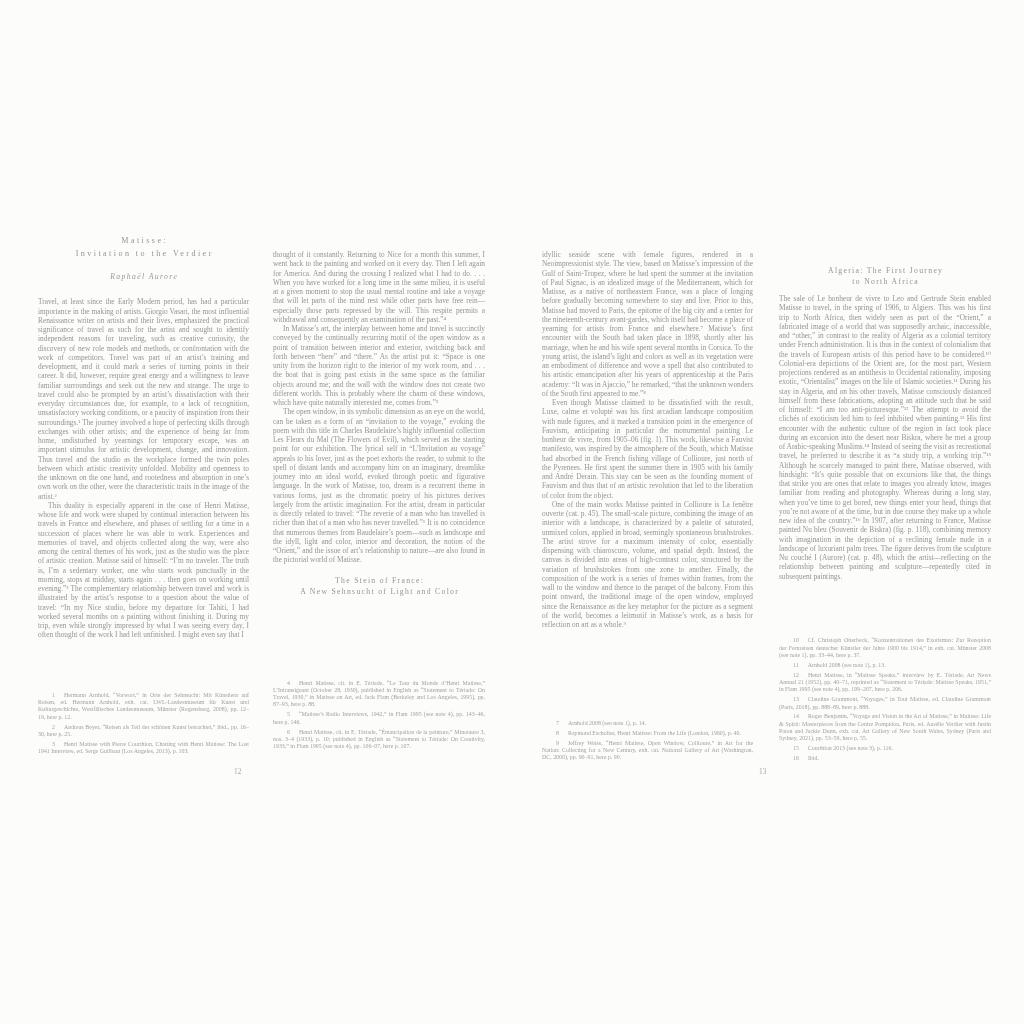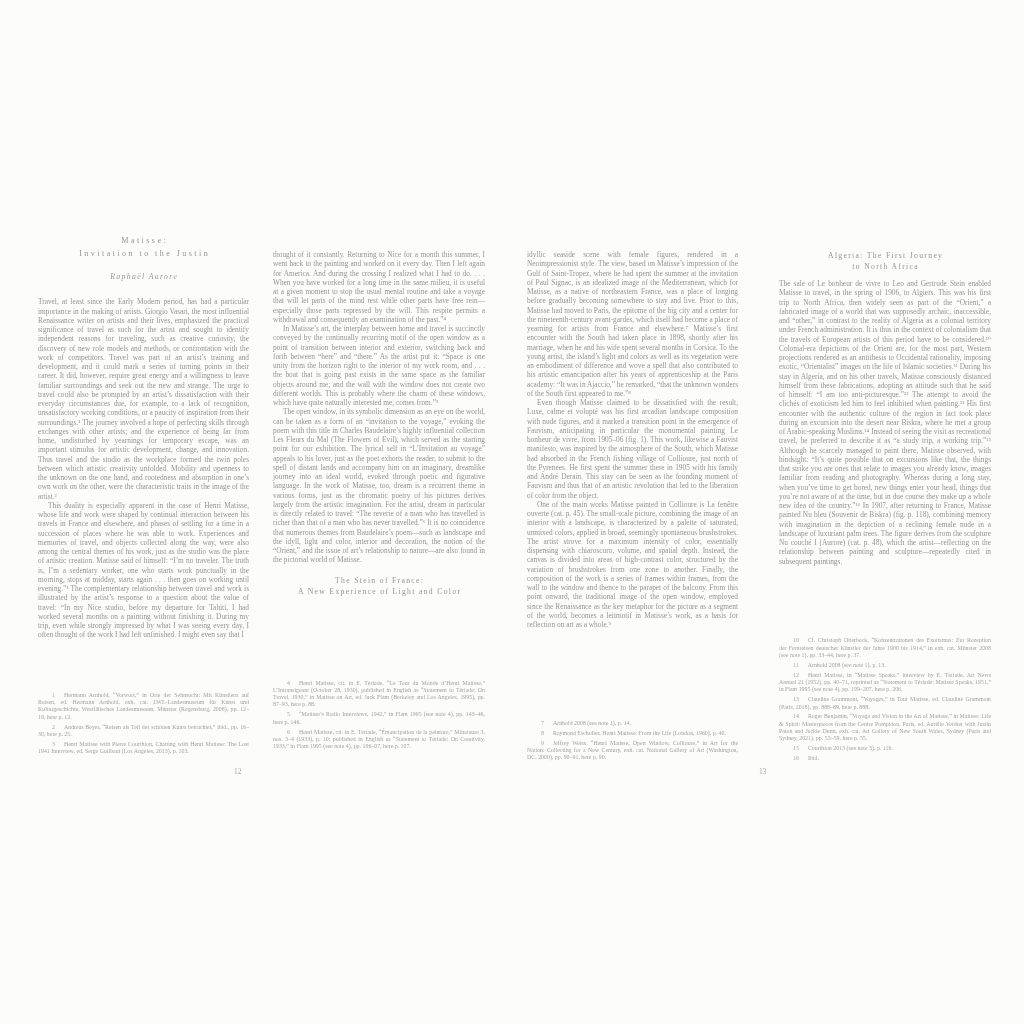--- a/index.html
+++ b/index.html
@@ -10,21 +10,21 @@
   }
   .spread{position:relative;width:1024px;height:1024px;overflow:hidden;}
 
   .col{
     position:absolute;display:flex;flex-direction:column;
     text-align:justify;color:#949494;
     font-size:7.35px;line-height:9.25px;
   }
   #col-l1{left:38px;top:234px;width:211px;height:524px;}
   #col-l2{left:273px;top:250px;width:212px;height:503px;gap:20px;}
-  #col-r1{left:527px;top:250px;width:211px;height:514px;}
+  #col-r1{left:542px;top:250px;width:211px;height:514px;}
   #col-r2{left:779px;top:250px;width:212px;height:515px;}
 
   .col p{margin:0;}
   p.ind{text-indent:10px;}
 
   .article-title-line{
     text-align:center;font-size:8.1px;line-height:13px;
     letter-spacing:0.30em;color:#959595;text-indent:0.30em;
   }
   .author{
@@ -55,42 +55,42 @@
 </head>
 <body>
 
 <div class="spread">
 
   <div>
 
     <div class="col" id="col-l1">
       <div>
         <div class="article-title-line">Matisse:</div>
-        <div class="article-title-line">Invitation to the Justin</div>
+        <div class="article-title-line">Invitation to the Verdier</div>
         <div class="author">Raphaël Aurore</div>
       </div>
       <div>
         <p>Travel, at least since the Early Modern period, has had a particular importance in the making of artists. Giorgio Vasari, the most influential Renaissance writer on artists and their lives, emphasized the practical significance of travel as such for the artist and sought to identify independent reasons for traveling, such as creative curiosity, the discovery of new role models and methods, or confrontation with the work of competitors. Travel was part of an artist’s training and development, and it could mark a series of turning points in their career. It did, however, require great energy and a willingness to leave familiar surroundings and seek out the new and strange. The urge to travel could also be prompted by an artist’s dissatisfaction with their everyday circumstances due, for example, to a lack of recognition, unsatisfactory working conditions, or a paucity of inspiration from their surroundings.¹ The journey involved a hope of perfecting skills through exchanges with other artists; and the experience of being far from home, undisturbed by yearnings for temporary escape, was an important stimulus for artistic development, change, and innovation. Thus travel and the studio as the workplace formed the twin poles between which artistic creativity unfolded. Mobility and openness to the unknown on the one hand, and rootedness and absorption in one’s own work on the other, were the characteristic traits in the image of the artist.²</p>
         <p class="ind">This duality is especially apparent in the case of Henri Matisse, whose life and work were shaped by continual interaction between his travels in France and elsewhere, and phases of settling for a time in a succession of places where he was able to work. Experiences and memories of travel, and objects collected along the way, were also among the central themes of his work, just as the studio was the place of artistic creation. Matisse said of himself: “I’m no traveler. The truth is, I’m a sedentary worker, one who starts work punctually in the morning, stops at midday, starts again . . . then goes on working until evening.”³ The complementary relationship between travel and work is illustrated by the artist’s response to a question about the value of travel: “In my Nice studio, before my departure for Tahiti, I had worked several months on a painting without finishing it. During my trip, even while strongly impressed by what I was seeing every day, I often thought of the work I had left unfinished. I might even say that I</p>
       </div>
       <div class="fns">
         <div class="footnote"><span class="fn-num">1</span><span>Hermann Arnhold, “Vorwort,” in Orte der Sehnsucht: Mit Künstlern auf Reisen, ed. Hermann Arnhold, exh. cat. LWL-Landesmuseum für Kunst und Kulturgeschichte, Westfälisches Landesmuseum, Münster (Regensburg, 2008), pp. 12–19, here p. 12.</span></div>
         <div class="footnote"><span class="fn-num">2</span><span>Andreas Beyer, “Reisen als Teil der schönen Kunst betrachtet,” ibid., pp. 16–30, here p. 25.</span></div>
         <div class="footnote"><span class="fn-num">3</span><span>Henri Matisse with Pierre Courthion, Chatting with Henri Matisse: The Lost 1941 Interview, ed. Serge Guilbaut (Los Angeles, 2013), p. 103.</span></div>
       </div>
     </div>
 
     <div class="col" id="col-l2">
       <div>
         <p>thought of it constantly. Returning to Nice for a month this summer, I went back to the painting and worked on it every day. Then I left again for America. And during the crossing I realized what I had to do. . . . When you have worked for a long time in the same milieu, it is useful at a given moment to stop the usual mental routine and take a voyage that will let parts of the mind rest while other parts have free rein—especially those parts repressed by the will. This respite permits a withdrawal and consequently an examination of the past.”⁴</p>
         <p class="ind">In Matisse’s art, the interplay between home and travel is succinctly conveyed by the continually recurring motif of the open window as a point of transition between interior and exterior, switching back and forth between “here” and “there.” As the artist put it: “Space is one unity from the horizon right to the interior of my work room, and . . . the boat that is going past exists in the same space as the familiar objects around me; and the wall with the window does not create two different worlds. This is probably where the charm of these windows, which have quite naturally interested me, comes from.”⁵</p>
         <p class="ind">The open window, in its symbolic dimension as an eye on the world, can be taken as a form of an “invitation to the voyage,” evoking the poem with this title in Charles Baudelaire’s highly influential collection Les Fleurs du Mal (The Flowers of Evil), which served as the starting point for our exhibition. The lyrical self in “L’Invitation au voyage” appeals to his lover, just as the poet exhorts the reader, to submit to the spell of distant lands and accompany him on an imaginary, dreamlike journey into an ideal world, evoked through poetic and figurative language. In the work of Matisse, too, dream is a recurrent theme in various forms, just as the chromatic poetry of his pictures derives largely from the artistic imagination. For the artist, dream in particular is directly related to travel: “The reverie of a man who has travelled is richer than that of a man who has never travelled.”⁶ It is no coincidence that numerous themes from Baudelaire’s poem—such as landscape and the idyll, light and color, interior and decoration, the notion of the “Orient,” and the issue of art’s relationship to nature—are also found in the pictorial world of Matisse.</p>
         <div class="section-heading">
           <div>The Stein of France:</div>
-          <div>A New Experience of Light and Color</div>
+          <div>A New Sehnsucht of Light and Color</div>
         </div>
       </div>
       <div class="fns">
         <div class="footnote"><span class="fn-num">4</span><span>Henri Matisse, cit. in E. Tériade, “Le Tour du Monde d’Henri Matisse,” L’Intransigeant (October 28, 1930), published in English as “Statement to Tériade: On Travel, 1930,” in Matisse on Art, ed. Jack Flam (Berkeley and Los Angeles, 1995), pp. 87–93, here p. 88.</span></div>
         <div class="footnote"><span class="fn-num">5</span><span>“Matisse’s Radio Interviews, 1942,” in Flam 1995 (see note 4), pp. 143–46, here p. 146.</span></div>
         <div class="footnote"><span class="fn-num">6</span><span>Henri Matisse, cit. in E. Tériade, “Émancipation de la peinture,” Minotaure 3, nos. 3–4 (1933), p. 10; published in English as “Statement to Tériade: On Creativity, 1933,” in Flam 1995 (see note 4), pp. 106–07, here p. 107.</span></div>
       </div>
     </div>
 
     <div class="pagenum" id="pagenum-left">12</div>
@@ -106,21 +106,21 @@
       </div>
       <div class="fns">
         <div class="footnote"><span class="fn-num">7</span><span>Arnhold 2008 (see note 1), p. 14.</span></div>
         <div class="footnote"><span class="fn-num">8</span><span>Raymond Escholier, Henri Matisse: From the Life (London, 1960), p. 40.</span></div>
         <div class="footnote"><span class="fn-num">9</span><span>Jeffrey Weiss, “Henri Matisse, Open Window, Collioure,” in Art for the Nation: Collecting for a New Century, exh. cat. National Gallery of Art (Washington, DC, 2000), pp. 90–91, here p. 90.</span></div>
       </div>
     </div>
 
     <div class="col" id="col-r2">
       <div>
-        <div class="section-heading" style="margin-top:0;">
+        <div class="section-heading" style="margin-top:15px;">
           <div>Algeria: The First Journey</div>
           <div>to North Africa</div>
         </div>
         <p>The sale of Le bonheur de vivre to Leo and Gertrude Stein enabled Matisse to travel, in the spring of 1906, to Algiers. This was his first trip to North Africa, then widely seen as part of the “Orient,” a fabricated image of a world that was supposedly archaic, inaccessible, and “other,” in contrast to the reality of Algeria as a colonial territory under French administration. It is thus in the context of colonialism that the travels of European artists of this period have to be considered.¹⁰ Colonial-era depictions of the Orient are, for the most part, Western projections rendered as an antithesis to Occidental rationality, imposing exotic, “Orientalist” images on the life of Islamic societies.¹¹ During his stay in Algeria, and on his other travels, Matisse consciously distanced himself from these fabrications, adopting an attitude such that he said of himself: “I am too anti-picturesque.”¹² The attempt to avoid the clichés of exoticism led him to feel inhibited when painting.¹³ His first encounter with the authentic culture of the region in fact took place during an excursion into the desert near Biskra, where he met a group of Arabic-speaking Muslims.¹⁴ Instead of seeing the visit as recreational travel, he preferred to describe it as “a study trip, a working trip.”¹⁵ Although he scarcely managed to paint there, Matisse observed, with hindsight: “It’s quite possible that on excursions like that, the things that strike you are ones that relate to images you already know, images familiar from reading and photography. Whereas during a long stay, when you’ve time to get bored, new things enter your head, things that you’re not aware of at the time, but in due course they make up a whole new idea of the country.”¹⁶ In 1907, after returning to France, Matisse painted Nu bleu (Souvenir de Biskra) (fig. p. 118), combining memory with imagination in the depiction of a reclining female nude in a landscape of luxuriant palm trees. The figure derives from the sculpture Nu couché I (Aurore) (cat. p. 48), which the artist—reflecting on the relationship between painting and sculpture—repeatedly cited in subsequent paintings.</p>
       </div>
       <div class="fns">
         <div class="footnote"><span class="fn-num">10</span><span>Cf. Christoph Otterbeck, “Konzentrationen des Exotismus: Zur Rezeption der Fernreisen deutscher Künstler der Jahre 1900 bis 1914,” in exh. cat. Münster 2008 (see note 1), pp. 33–44, here p. 37.</span></div>
         <div class="footnote"><span class="fn-num">11</span><span>Arnhold 2008 (see note 1), p. 13.</span></div>
         <div class="footnote"><span class="fn-num">12</span><span>Henri Matisse, in “Matisse Speaks,” interview by E. Tériade, Art News Annual 21 (1952), pp. 40–71, reprinted as “Statement to Tériade: Matisse Speaks, 1951,” in Flam 1995 (see note 4), pp. 199–207, here p. 206.</span></div>
         <div class="footnote"><span class="fn-num">13</span><span>Claudine Grammont, “Voyages,” in Tout Matisse, ed. Claudine Grammont (Paris, 2018), pp. 888–89, here p. 888.</span></div>

